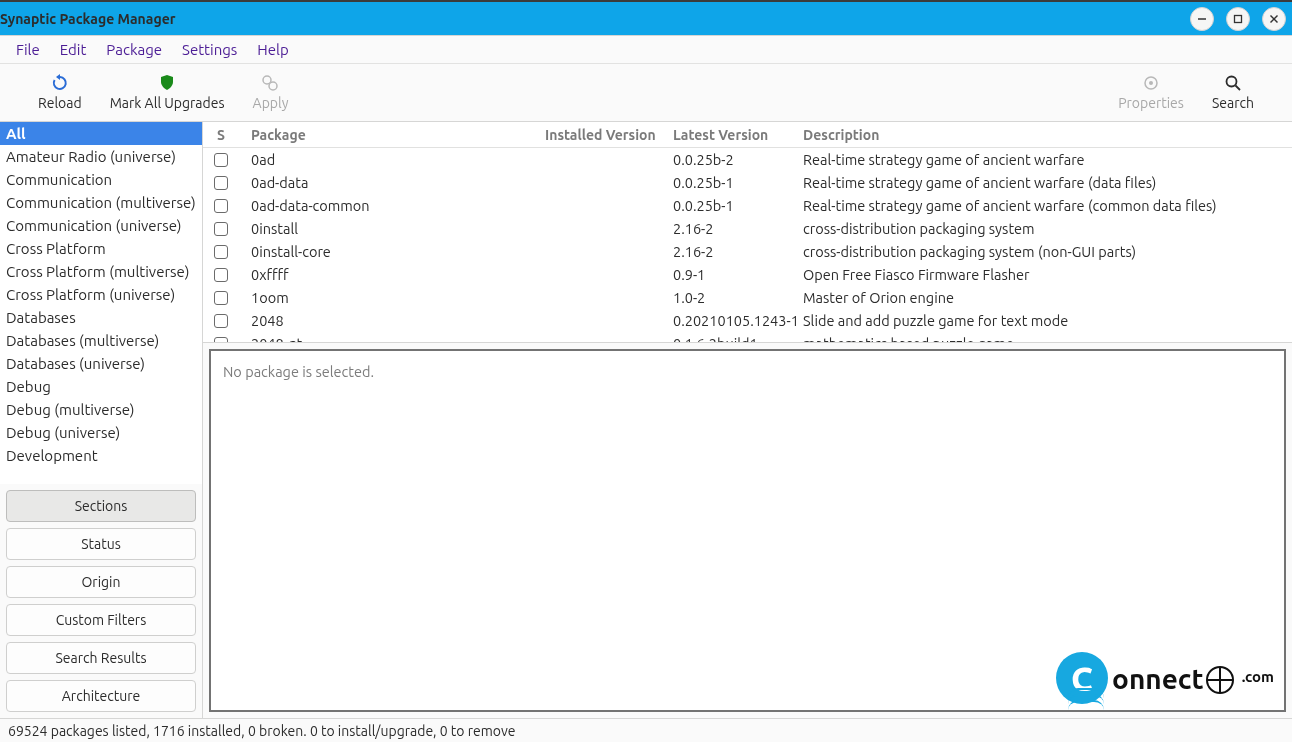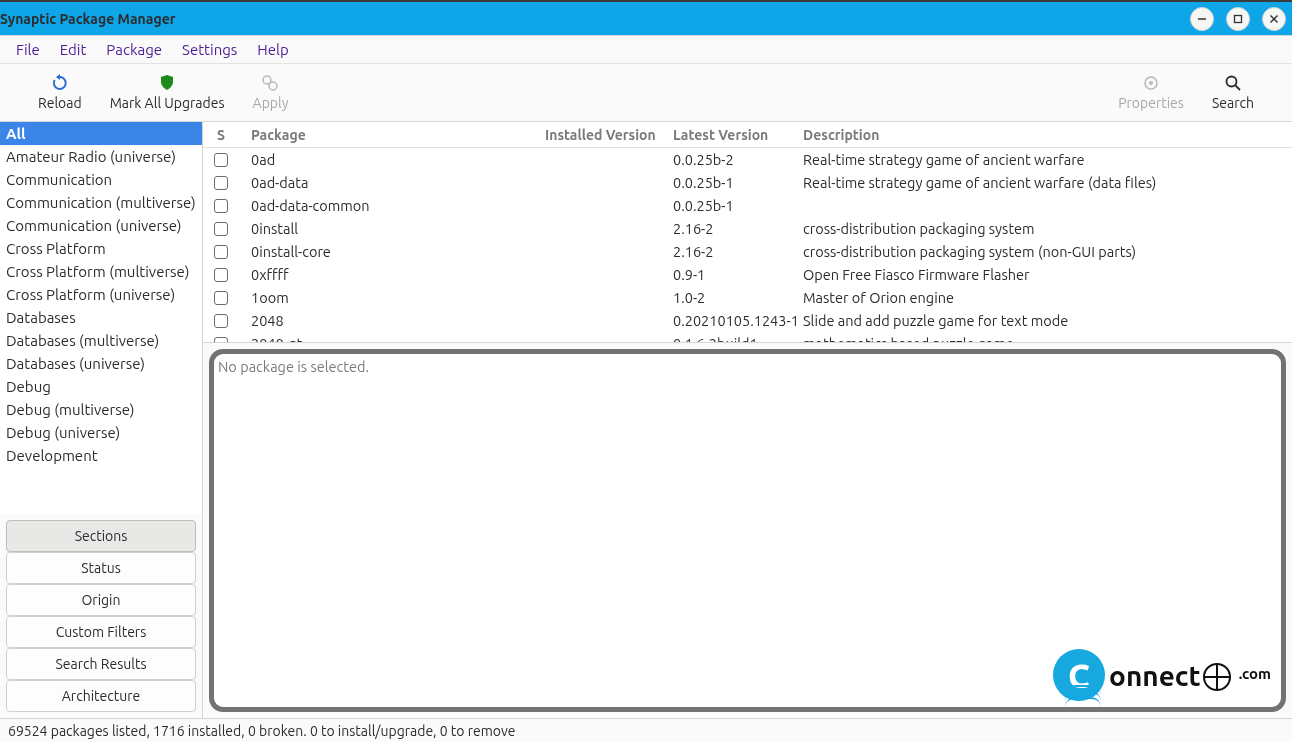--- a/index.html
+++ b/index.html
@@ -80,21 +80,21 @@
   flex: 1; overflow-y: auto; background: #fff; font-size: 15px;
 }
 .category-item {
   padding: 3px 6px; cursor: pointer; white-space: nowrap;
 }
 .category-item.selected {
   background: #3b84e8; color: #fff; font-weight: 700;
 }
 
 .filter-buttons {
-  padding: 6px; display: flex; flex-direction: column; 
+  padding: 6px; display: flex; flex-direction: column; gap: 6px;
   background: #fafafa;
 }
 .filter-btn {
   height: 32px; border: 1px solid #cfcfce; border-radius: 4px;
   background: #fdfdfd; cursor: pointer; font-size: 14px; color: #2c2c2c;
   display: flex; align-items: center; justify-content: center;
 }
 .filter-btn.active {
   background: #e8e8e7; border-color: #bdbdbc;
 }
@@ -126,22 +126,22 @@
 .pkg-row { height: 23px; font-size: 14.5px; }
 .pkg-cell { overflow: hidden; white-space: nowrap; text-overflow: ellipsis; }
 .pkg-cell.s { display:flex; justify-content:center; }
 .pkg-cell.pkg { padding-left: 12px; }
 .pkg-check {
   width:14px; height:14px; border:1.5px solid #6b6b6b; border-radius:3px; background:#fff; cursor:pointer;
 }
 
 
 .detail-pane {
-  flex:1; margin: 6px; background:#fff; border:5px solid #737373; border-radius:14px;
-  padding:4px; color:#7c7c7c; font-size:14.5px; position:relative;
+  flex:1; margin: 6px; background:#fff; border:2px solid #737373; border-radius:0;
+  padding:12px; color:#7c7c7c; font-size:14.5px; position:relative;
   overflow:hidden;
 }
 
 
 .statusbar {
   height: 24px; border-top:1px solid #d6d6d5;
   display:flex; align-items:center; padding:8px 8px;
   font-size:14px; color:#2c2c2c; background:#fafafa;
 }
 
@@ -304,20 +304,21 @@
             <div class="pkg-cell">0.0.25b-1</div>
             <div class="pkg-cell">Real-time strategy game of ancient warfare (data files)</div>
           </div>
           <div class="pkg-row">
             <div class="pkg-cell s">
               <div class="pkg-check"></div>
             </div>
             <div class="pkg-cell pkg">0ad-data-common</div>
             <div class="pkg-cell"></div>
             <div class="pkg-cell">0.0.25b-1</div>
+            <div class="pkg-cell">Real-time strategy game of ancient warfare (common data files)</div>
           </div>
           <div class="pkg-row">
             <div class="pkg-cell s">
               <div class="pkg-check"></div>
             </div>
             <div class="pkg-cell pkg">0install</div>
             <div class="pkg-cell"></div>
             <div class="pkg-cell">2.16-2</div>
             <div class="pkg-cell">cross-distribution packaging system</div>
           </div>

